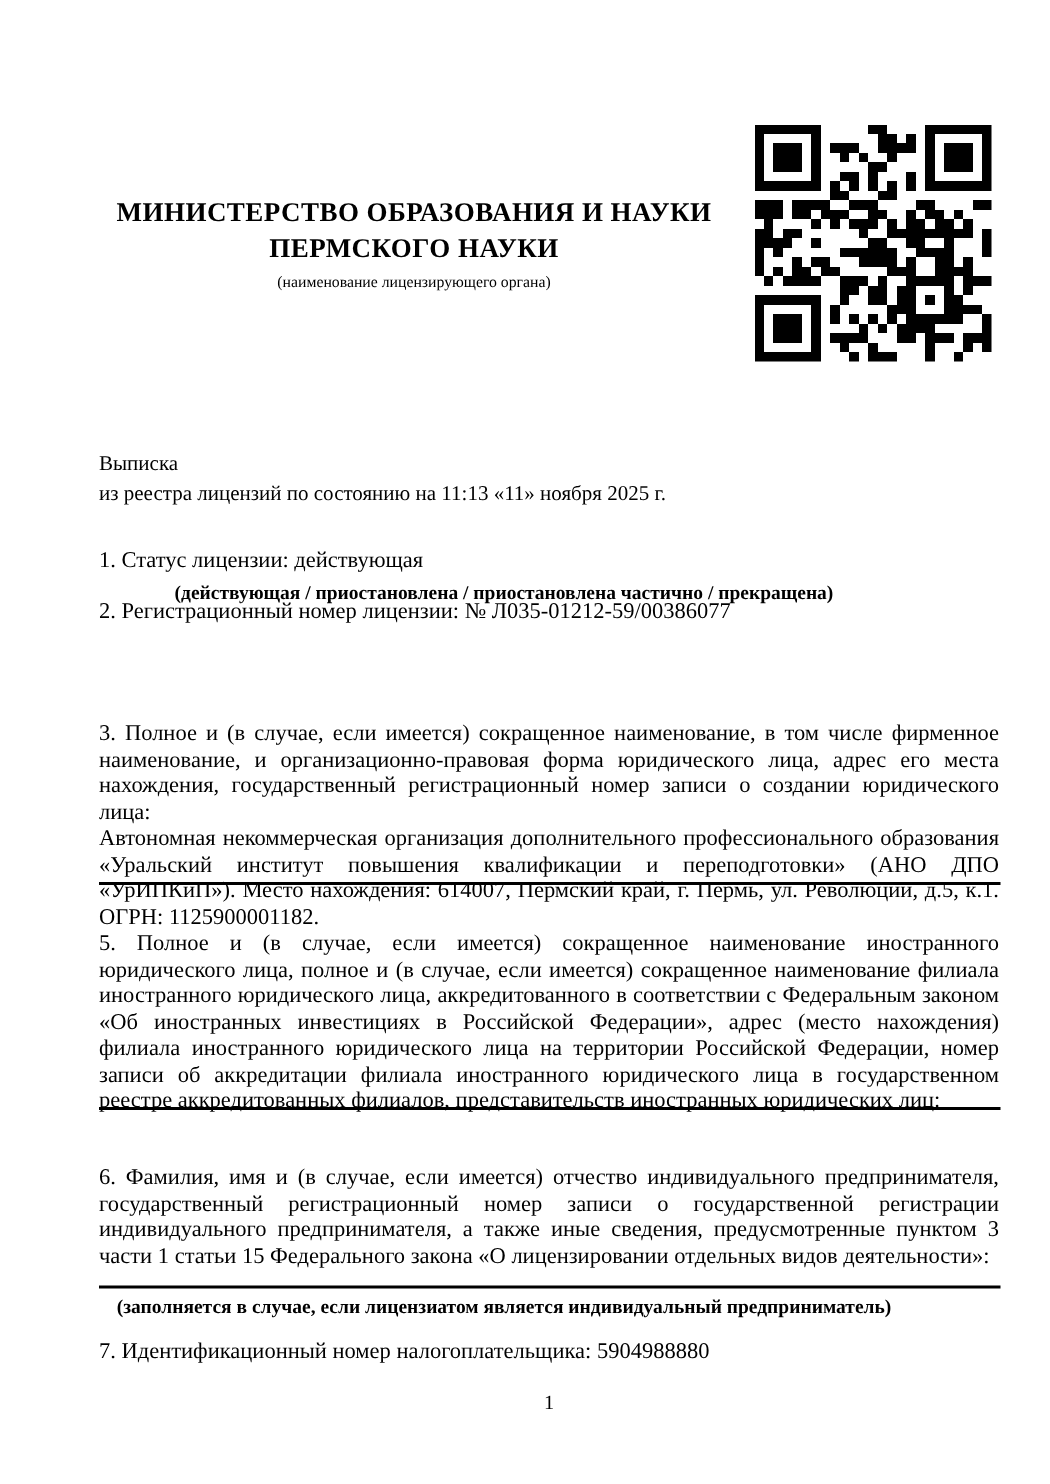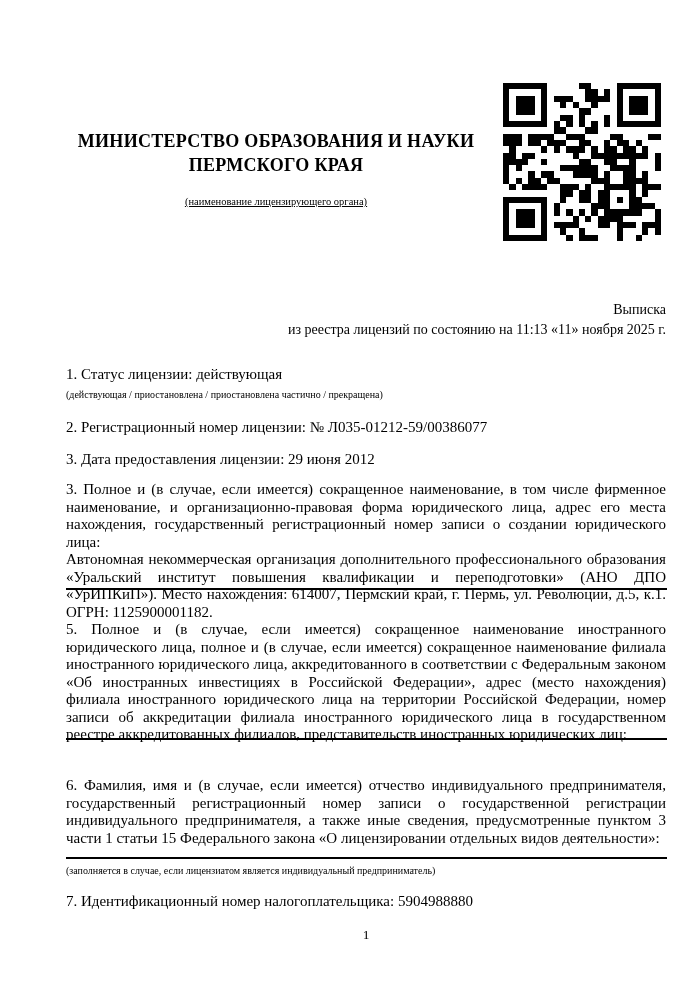--- a/index.html
+++ b/index.html
@@ -22,56 +22,56 @@
   }
   .hdr-title {
     font-size: 18px;
     font-weight: bold;
     line-height: 24px;
     letter-spacing: 0.3px;
   }
   .hdr-note {
     font-size: 10.5px;
     line-height: 13px;
-    margin-top: 18px;
-    text-decoration: underline;
+    margin-top: 5px;
   }
   .qr {
     position: absolute;
     left: 503px;
     top: 83px;
     width: 158px;
     height: 158px;
   }
   .qr svg { display: block; width: 158px; height: 158px; shape-rendering: crispEdges; }
   .doc-title {
     position: absolute;
     left: 66px;
     top: 300px;
     width: 600px;
-    text-align: right;
+    text-align: left;
     font-size: 14px;
     line-height: 20px;
   }
   .para {
     position: absolute;
     left: 66px;
     width: 600px;
     font-size: 15px;
     line-height: 17.5px;
     text-align: justify;
   }
   .single { text-align: left; }
   .note {
     position: absolute;
     left: 66px;
     width: 540px;
-    text-align: left;
-    font-size: 10px;
+    text-align: center;
+    font-size: 13px;
     line-height: 13px;
+    font-weight: bold;
   }
   .rule {
     position: absolute;
     left: 66px;
     width: 601px;
     height: 0;
     border-top: 2px solid #000000;
   }
   .pagenum {
     position: absolute;
@@ -82,41 +82,40 @@
     font-size: 13.5px;
   }
 </style>
 </head>
 <body>
 
 <div class="page">
 
   <div class="hdr">
     <div class="hdr-title">МИНИСТЕРСТВО ОБРАЗОВАНИЯ И НАУКИ</div>
-    <div class="hdr-title">ПЕРМСКОГО КРАЯ</div>
+    <div class="hdr-title">ПЕРМСКОГО НАУКИ</div>
     <div class="hdr-note">(наименование лицензирующего органа)</div>
   </div>
 
   <div class="qr">
     <svg xmlns="http://www.w3.org/2000/svg" viewBox="0 0 158 158">
         <path d="M0.00 0.00h6.32v6.32h-6.32zM6.32 0.00h6.32v6.32h-6.32zM12.64 0.00h6.32v6.32h-6.32zM18.96 0.00h6.32v6.32h-6.32zM25.28 0.00h6.32v6.32h-6.32zM31.60 0.00h6.32v6.32h-6.32zM37.92 0.00h6.32v6.32h-6.32zM75.84 0.00h6.32v6.32h-6.32zM82.16 0.00h6.32v6.32h-6.32zM113.76 0.00h6.32v6.32h-6.32zM120.08 0.00h6.32v6.32h-6.32zM126.40 0.00h6.32v6.32h-6.32zM132.72 0.00h6.32v6.32h-6.32zM139.04 0.00h6.32v6.32h-6.32zM145.36 0.00h6.32v6.32h-6.32zM151.68 0.00h6.32v6.32h-6.32zM0.00 6.32h6.32v6.32h-6.32zM37.92 6.32h6.32v6.32h-6.32zM82.16 6.32h6.32v6.32h-6.32zM88.48 6.32h6.32v6.32h-6.32zM101.12 6.32h6.32v6.32h-6.32zM113.76 6.32h6.32v6.32h-6.32zM151.68 6.32h6.32v6.32h-6.32zM0.00 12.64h6.32v6.32h-6.32zM12.64 12.64h6.32v6.32h-6.32zM18.96 12.64h6.32v6.32h-6.32zM25.28 12.64h6.32v6.32h-6.32zM37.92 12.64h6.32v6.32h-6.32zM50.56 12.64h6.32v6.32h-6.32zM56.88 12.64h6.32v6.32h-6.32zM63.20 12.64h6.32v6.32h-6.32zM82.16 12.64h6.32v6.32h-6.32zM88.48 12.64h6.32v6.32h-6.32zM94.80 12.64h6.32v6.32h-6.32zM101.12 12.64h6.32v6.32h-6.32zM113.76 12.64h6.32v6.32h-6.32zM126.40 12.64h6.32v6.32h-6.32zM132.72 12.64h6.32v6.32h-6.32zM139.04 12.64h6.32v6.32h-6.32zM151.68 12.64h6.32v6.32h-6.32zM0.00 18.96h6.32v6.32h-6.32zM12.64 18.96h6.32v6.32h-6.32zM18.96 18.96h6.32v6.32h-6.32zM25.28 18.96h6.32v6.32h-6.32zM37.92 18.96h6.32v6.32h-6.32zM56.88 18.96h6.32v6.32h-6.32zM69.52 18.96h6.32v6.32h-6.32zM88.48 18.96h6.32v6.32h-6.32zM113.76 18.96h6.32v6.32h-6.32zM126.40 18.96h6.32v6.32h-6.32zM132.72 18.96h6.32v6.32h-6.32zM139.04 18.96h6.32v6.32h-6.32zM151.68 18.96h6.32v6.32h-6.32zM0.00 25.28h6.32v6.32h-6.32zM12.64 25.28h6.32v6.32h-6.32zM18.96 25.28h6.32v6.32h-6.32zM25.28 25.28h6.32v6.32h-6.32zM37.92 25.28h6.32v6.32h-6.32zM75.84 25.28h6.32v6.32h-6.32zM82.16 25.28h6.32v6.32h-6.32zM113.76 25.28h6.32v6.32h-6.32zM126.40 25.28h6.32v6.32h-6.32zM132.72 25.28h6.32v6.32h-6.32zM139.04 25.28h6.32v6.32h-6.32zM151.68 25.28h6.32v6.32h-6.32zM0.00 31.60h6.32v6.32h-6.32zM37.92 31.60h6.32v6.32h-6.32zM56.88 31.60h6.32v6.32h-6.32zM63.20 31.60h6.32v6.32h-6.32zM75.84 31.60h6.32v6.32h-6.32zM101.12 31.60h6.32v6.32h-6.32zM113.76 31.60h6.32v6.32h-6.32zM151.68 31.60h6.32v6.32h-6.32zM0.00 37.92h6.32v6.32h-6.32zM6.32 37.92h6.32v6.32h-6.32zM12.64 37.92h6.32v6.32h-6.32zM18.96 37.92h6.32v6.32h-6.32zM25.28 37.92h6.32v6.32h-6.32zM31.60 37.92h6.32v6.32h-6.32zM37.92 37.92h6.32v6.32h-6.32zM50.56 37.92h6.32v6.32h-6.32zM63.20 37.92h6.32v6.32h-6.32zM75.84 37.92h6.32v6.32h-6.32zM88.48 37.92h6.32v6.32h-6.32zM101.12 37.92h6.32v6.32h-6.32zM113.76 37.92h6.32v6.32h-6.32zM120.08 37.92h6.32v6.32h-6.32zM126.40 37.92h6.32v6.32h-6.32zM132.72 37.92h6.32v6.32h-6.32zM139.04 37.92h6.32v6.32h-6.32zM145.36 37.92h6.32v6.32h-6.32zM151.68 37.92h6.32v6.32h-6.32zM50.56 44.24h6.32v6.32h-6.32zM56.88 44.24h6.32v6.32h-6.32zM82.16 44.24h6.32v6.32h-6.32zM88.48 44.24h6.32v6.32h-6.32zM0.00 50.56h6.32v6.32h-6.32zM6.32 50.56h6.32v6.32h-6.32zM12.64 50.56h6.32v6.32h-6.32zM25.28 50.56h6.32v6.32h-6.32zM31.60 50.56h6.32v6.32h-6.32zM37.92 50.56h6.32v6.32h-6.32zM44.24 50.56h6.32v6.32h-6.32zM63.20 50.56h6.32v6.32h-6.32zM69.52 50.56h6.32v6.32h-6.32zM75.84 50.56h6.32v6.32h-6.32zM107.44 50.56h6.32v6.32h-6.32zM113.76 50.56h6.32v6.32h-6.32zM145.36 50.56h6.32v6.32h-6.32zM151.68 50.56h6.32v6.32h-6.32zM0.00 56.88h6.32v6.32h-6.32zM6.32 56.88h6.32v6.32h-6.32zM12.64 56.88h6.32v6.32h-6.32zM25.28 56.88h6.32v6.32h-6.32zM31.60 56.88h6.32v6.32h-6.32zM44.24 56.88h6.32v6.32h-6.32zM50.56 56.88h6.32v6.32h-6.32zM56.88 56.88h6.32v6.32h-6.32zM75.84 56.88h6.32v6.32h-6.32zM82.16 56.88h6.32v6.32h-6.32zM101.12 56.88h6.32v6.32h-6.32zM113.76 56.88h6.32v6.32h-6.32zM120.08 56.88h6.32v6.32h-6.32zM132.72 56.88h6.32v6.32h-6.32zM6.32 63.20h6.32v6.32h-6.32zM37.92 63.20h6.32v6.32h-6.32zM50.56 63.20h6.32v6.32h-6.32zM63.20 63.20h6.32v6.32h-6.32zM69.52 63.20h6.32v6.32h-6.32zM75.84 63.20h6.32v6.32h-6.32zM88.48 63.20h6.32v6.32h-6.32zM101.12 63.20h6.32v6.32h-6.32zM107.44 63.20h6.32v6.32h-6.32zM120.08 63.20h6.32v6.32h-6.32zM126.40 63.20h6.32v6.32h-6.32zM139.04 63.20h6.32v6.32h-6.32zM0.00 69.52h6.32v6.32h-6.32zM6.32 69.52h6.32v6.32h-6.32zM18.96 69.52h6.32v6.32h-6.32zM25.28 69.52h6.32v6.32h-6.32zM69.52 69.52h6.32v6.32h-6.32zM88.48 69.52h6.32v6.32h-6.32zM94.80 69.52h6.32v6.32h-6.32zM101.12 69.52h6.32v6.32h-6.32zM107.44 69.52h6.32v6.32h-6.32zM113.76 69.52h6.32v6.32h-6.32zM120.08 69.52h6.32v6.32h-6.32zM126.40 69.52h6.32v6.32h-6.32zM132.72 69.52h6.32v6.32h-6.32zM139.04 69.52h6.32v6.32h-6.32zM151.68 69.52h6.32v6.32h-6.32zM0.00 75.84h6.32v6.32h-6.32zM6.32 75.84h6.32v6.32h-6.32zM12.64 75.84h6.32v6.32h-6.32zM18.96 75.84h6.32v6.32h-6.32zM37.92 75.84h6.32v6.32h-6.32zM75.84 75.84h6.32v6.32h-6.32zM82.16 75.84h6.32v6.32h-6.32zM101.12 75.84h6.32v6.32h-6.32zM107.44 75.84h6.32v6.32h-6.32zM126.40 75.84h6.32v6.32h-6.32zM151.68 75.84h6.32v6.32h-6.32zM0.00 82.16h6.32v6.32h-6.32zM12.64 82.16h6.32v6.32h-6.32zM56.88 82.16h6.32v6.32h-6.32zM63.20 82.16h6.32v6.32h-6.32zM69.52 82.16h6.32v6.32h-6.32zM75.84 82.16h6.32v6.32h-6.32zM82.16 82.16h6.32v6.32h-6.32zM88.48 82.16h6.32v6.32h-6.32zM107.44 82.16h6.32v6.32h-6.32zM113.76 82.16h6.32v6.32h-6.32zM120.08 82.16h6.32v6.32h-6.32zM126.40 82.16h6.32v6.32h-6.32zM151.68 82.16h6.32v6.32h-6.32zM0.00 88.48h6.32v6.32h-6.32zM25.28 88.48h6.32v6.32h-6.32zM37.92 88.48h6.32v6.32h-6.32zM44.24 88.48h6.32v6.32h-6.32zM69.52 88.48h6.32v6.32h-6.32zM75.84 88.48h6.32v6.32h-6.32zM82.16 88.48h6.32v6.32h-6.32zM88.48 88.48h6.32v6.32h-6.32zM101.12 88.48h6.32v6.32h-6.32zM120.08 88.48h6.32v6.32h-6.32zM126.40 88.48h6.32v6.32h-6.32zM139.04 88.48h6.32v6.32h-6.32zM0.00 94.80h6.32v6.32h-6.32zM12.64 94.80h6.32v6.32h-6.32zM25.28 94.80h6.32v6.32h-6.32zM31.60 94.80h6.32v6.32h-6.32zM44.24 94.80h6.32v6.32h-6.32zM50.56 94.80h6.32v6.32h-6.32zM88.48 94.80h6.32v6.32h-6.32zM94.80 94.80h6.32v6.32h-6.32zM101.12 94.80h6.32v6.32h-6.32zM120.08 94.80h6.32v6.32h-6.32zM126.40 94.80h6.32v6.32h-6.32zM132.72 94.80h6.32v6.32h-6.32zM139.04 94.80h6.32v6.32h-6.32zM6.32 101.12h6.32v6.32h-6.32zM18.96 101.12h6.32v6.32h-6.32zM25.28 101.12h6.32v6.32h-6.32zM31.60 101.12h6.32v6.32h-6.32zM37.92 101.12h6.32v6.32h-6.32zM56.88 101.12h6.32v6.32h-6.32zM63.20 101.12h6.32v6.32h-6.32zM69.52 101.12h6.32v6.32h-6.32zM82.16 101.12h6.32v6.32h-6.32zM101.12 101.12h6.32v6.32h-6.32zM107.44 101.12h6.32v6.32h-6.32zM113.76 101.12h6.32v6.32h-6.32zM120.08 101.12h6.32v6.32h-6.32zM126.40 101.12h6.32v6.32h-6.32zM139.04 101.12h6.32v6.32h-6.32zM145.36 101.12h6.32v6.32h-6.32zM151.68 101.12h6.32v6.32h-6.32zM56.88 107.44h6.32v6.32h-6.32zM63.20 107.44h6.32v6.32h-6.32zM75.84 107.44h6.32v6.32h-6.32zM82.16 107.44h6.32v6.32h-6.32zM94.80 107.44h6.32v6.32h-6.32zM101.12 107.44h6.32v6.32h-6.32zM126.40 107.44h6.32v6.32h-6.32zM139.04 107.44h6.32v6.32h-6.32zM0.00 113.76h6.32v6.32h-6.32zM6.32 113.76h6.32v6.32h-6.32zM12.64 113.76h6.32v6.32h-6.32zM18.96 113.76h6.32v6.32h-6.32zM25.28 113.76h6.32v6.32h-6.32zM31.60 113.76h6.32v6.32h-6.32zM37.92 113.76h6.32v6.32h-6.32zM56.88 113.76h6.32v6.32h-6.32zM75.84 113.76h6.32v6.32h-6.32zM82.16 113.76h6.32v6.32h-6.32zM94.80 113.76h6.32v6.32h-6.32zM101.12 113.76h6.32v6.32h-6.32zM113.76 113.76h6.32v6.32h-6.32zM126.40 113.76h6.32v6.32h-6.32zM132.72 113.76h6.32v6.32h-6.32zM0.00 120.08h6.32v6.32h-6.32zM37.92 120.08h6.32v6.32h-6.32zM50.56 120.08h6.32v6.32h-6.32zM88.48 120.08h6.32v6.32h-6.32zM94.80 120.08h6.32v6.32h-6.32zM101.12 120.08h6.32v6.32h-6.32zM126.40 120.08h6.32v6.32h-6.32zM132.72 120.08h6.32v6.32h-6.32zM139.04 120.08h6.32v6.32h-6.32zM145.36 120.08h6.32v6.32h-6.32zM0.00 126.40h6.32v6.32h-6.32zM12.64 126.40h6.32v6.32h-6.32zM18.96 126.40h6.32v6.32h-6.32zM25.28 126.40h6.32v6.32h-6.32zM37.92 126.40h6.32v6.32h-6.32zM50.56 126.40h6.32v6.32h-6.32zM63.20 126.40h6.32v6.32h-6.32zM75.84 126.40h6.32v6.32h-6.32zM88.48 126.40h6.32v6.32h-6.32zM101.12 126.40h6.32v6.32h-6.32zM107.44 126.40h6.32v6.32h-6.32zM113.76 126.40h6.32v6.32h-6.32zM120.08 126.40h6.32v6.32h-6.32zM126.40 126.40h6.32v6.32h-6.32zM132.72 126.40h6.32v6.32h-6.32zM151.68 126.40h6.32v6.32h-6.32zM0.00 132.72h6.32v6.32h-6.32zM12.64 132.72h6.32v6.32h-6.32zM18.96 132.72h6.32v6.32h-6.32zM25.28 132.72h6.32v6.32h-6.32zM37.92 132.72h6.32v6.32h-6.32zM69.52 132.72h6.32v6.32h-6.32zM82.16 132.72h6.32v6.32h-6.32zM94.80 132.72h6.32v6.32h-6.32zM101.12 132.72h6.32v6.32h-6.32zM107.44 132.72h6.32v6.32h-6.32zM113.76 132.72h6.32v6.32h-6.32zM151.68 132.72h6.32v6.32h-6.32zM0.00 139.04h6.32v6.32h-6.32zM12.64 139.04h6.32v6.32h-6.32zM18.96 139.04h6.32v6.32h-6.32zM25.28 139.04h6.32v6.32h-6.32zM37.92 139.04h6.32v6.32h-6.32zM50.56 139.04h6.32v6.32h-6.32zM56.88 139.04h6.32v6.32h-6.32zM63.20 139.04h6.32v6.32h-6.32zM69.52 139.04h6.32v6.32h-6.32zM94.80 139.04h6.32v6.32h-6.32zM101.12 139.04h6.32v6.32h-6.32zM113.76 139.04h6.32v6.32h-6.32zM120.08 139.04h6.32v6.32h-6.32zM126.40 139.04h6.32v6.32h-6.32zM139.04 139.04h6.32v6.32h-6.32zM145.36 139.04h6.32v6.32h-6.32zM151.68 139.04h6.32v6.32h-6.32zM0.00 145.36h6.32v6.32h-6.32zM37.92 145.36h6.32v6.32h-6.32zM56.88 145.36h6.32v6.32h-6.32zM75.84 145.36h6.32v6.32h-6.32zM113.76 145.36h6.32v6.32h-6.32zM139.04 145.36h6.32v6.32h-6.32zM151.68 145.36h6.32v6.32h-6.32zM0.00 151.68h6.32v6.32h-6.32zM6.32 151.68h6.32v6.32h-6.32zM12.64 151.68h6.32v6.32h-6.32zM18.96 151.68h6.32v6.32h-6.32zM25.28 151.68h6.32v6.32h-6.32zM31.60 151.68h6.32v6.32h-6.32zM37.92 151.68h6.32v6.32h-6.32zM63.20 151.68h6.32v6.32h-6.32zM75.84 151.68h6.32v6.32h-6.32zM82.16 151.68h6.32v6.32h-6.32zM88.48 151.68h6.32v6.32h-6.32zM113.76 151.68h6.32v6.32h-6.32zM132.72 151.68h6.32v6.32h-6.32z" fill="#000000"></path>
       </svg>
   </div>
 
   <div class="doc-title">
     <div>Выписка</div>
     <div>из реестра лицензий по состоянию на 11:13 «11» ноября 2025 г.</div>
   </div>
 
   <div class="para single" style="top:366px">1. Статус лицензии: действующая</div>
   <div class="note" style="top:388px">(действующая / приостановлена / приостановлена частично / прекращена)</div>
 
-  <div class="para single" style="top:419px">2. Регистрационный номер лицензии: № Л035-01212-59/00386077</div>
+  <div class="para single" style="top:400px">2. Регистрационный номер лицензии: № Л035-01212-59/00386077</div>
 
-  <div class="para single" style="top:451px">3. Дата предоставления лицензии: 29 июня 2012</div>
 
   <div class="para" style="top:481px">
     <div>3. Полное и (в случае, если имеется) сокращенное наименование, в том числе фирменное наименование, и организационно-правовая форма юридического лица, адрес его места нахождения, государственный регистрационный номер записи о создании юридического лица:</div>
     <div>Автономная некоммерческая организация дополнительного профессионального образования «Уральский институт повышения квалификации и переподготовки» (АНО ДПО «УрИПКиП»). Место нахождения: 614007, Пермский край, г. Пермь, ул. Революции, д.5, к.1. ОГРН: 1125900001182.</div>
   </div>
   <div class="rule" style="top:588px"></div>
 
   <div class="para" style="top:621px">5. Полное и (в случае, если имеется) сокращенное наименование иностранного юридического лица, полное и (в случае, если имеется) сокращенное наименование филиала иностранного юридического лица, аккредитованного в соответствии с Федеральным законом «Об иностранных инвестициях в Российской Федерации», адрес (место нахождения) филиала иностранного юридического лица на территории Российской Федерации, номер записи об аккредитации филиала иностранного юридического лица в государственном реестре аккредитованных филиалов, представительств иностранных юридических лиц:</div>
   <div class="rule" style="top:738px"></div>
 

